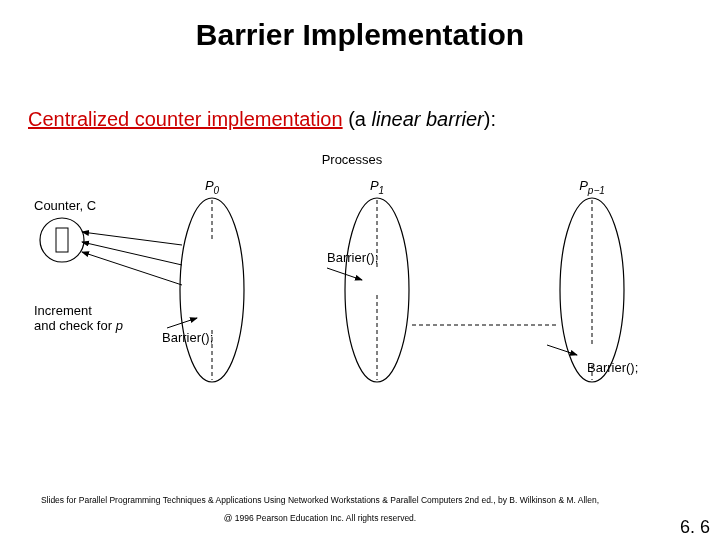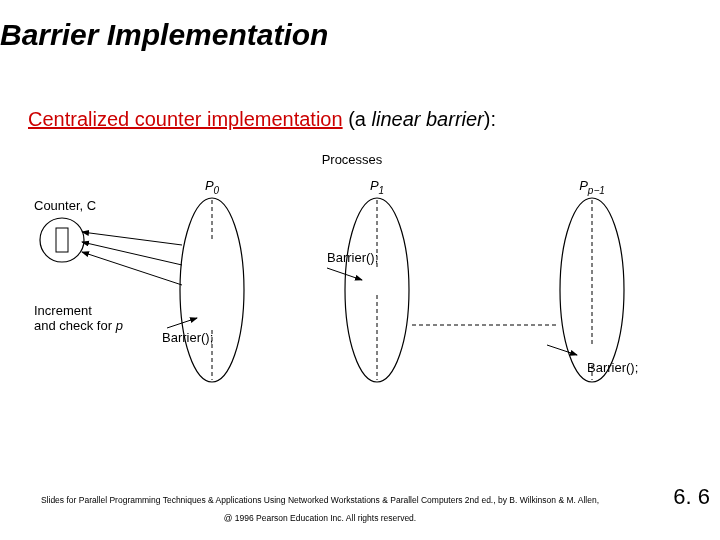--- a/index.html
+++ b/index.html
@@ -11,23 +11,23 @@
     font-family: Arial, Helvetica, sans-serif;
     color: #000;
     position: relative;
     overflow: hidden;
   }
   .title {
     position: absolute;
     top: 18px;
     left: 0;
     width: 720px;
+    text-align: center;
     font-weight: bold;
     font-size: 30px;
-    font-style: italic;
   }
   .subtitle {
     position: absolute;
     top: 108px;
     left: 28px;
     font-size: 20px;
     color: #cc0000;
   }
   .subtitle .u { text-decoration: underline; }
   .subtitle .paren { color: #000; }
@@ -45,22 +45,22 @@
     left: 0;
     width: 640px;
     text-align: center;
     font-size: 8.5px;
     line-height: 2.2;
     color: #000;
   }
   .pagenum {
     position: absolute;
     right: 10px;
-    bottom: 30px;
-    font-size: 22px;
+    bottom: 2px;
+    font-size: 18px;
     color: #000;
   }
   svg text {
     font-family: Arial, Helvetica, sans-serif;
     font-size: 13px;
     fill: #000;
   }
   svg .sub { font-size: 10px; }
   svg .ital { font-style: italic; }
 </style>

